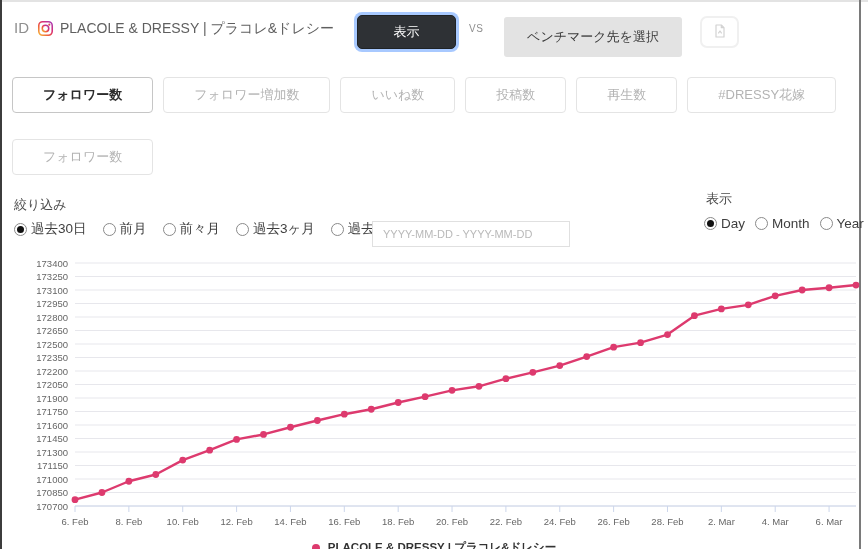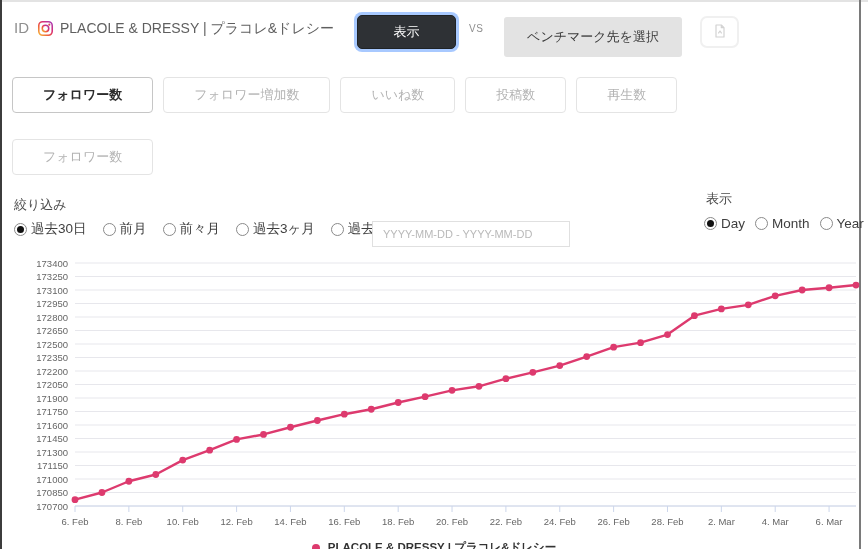--- a/index.html
+++ b/index.html
@@ -89,20 +89,21 @@
       </svg>
     </span>
   </button>
 
   <div class="tabs-row" id="tabs-row1">
       <button class="tab active">フォロワー数</button>
       <button class="tab">フォロワー増加数</button>
       <button class="tab">いいね数</button>
       <button class="tab">投稿数</button>
       <button class="tab">再生数</button>
+      <button class="tab">#DRESSY花嫁</button>
     </div>
   <div class="tabs-row" id="tabs-row2">
       <button class="tab">フォロワー数</button>
     </div>
 
   <div class="filter-label">絞り込み</div>
   <div id="filter-options">
       <span class="radio">
         <span class="radio-circle on"></span>
         <span>過去30日</span>

